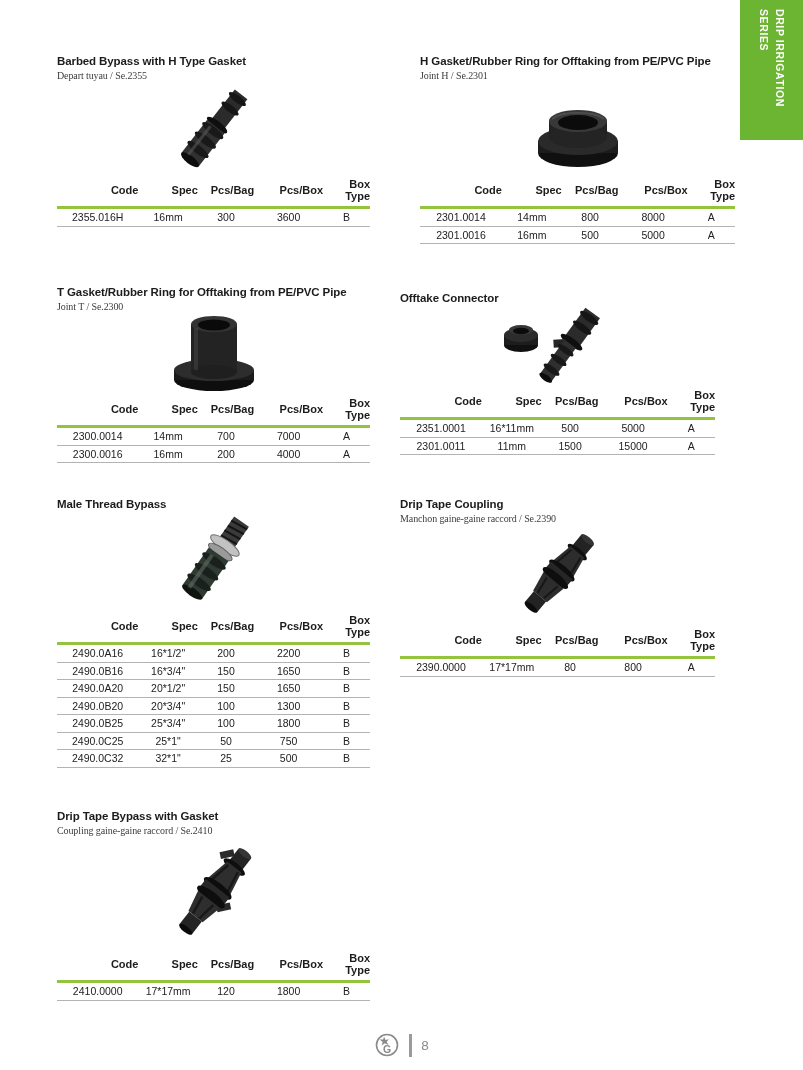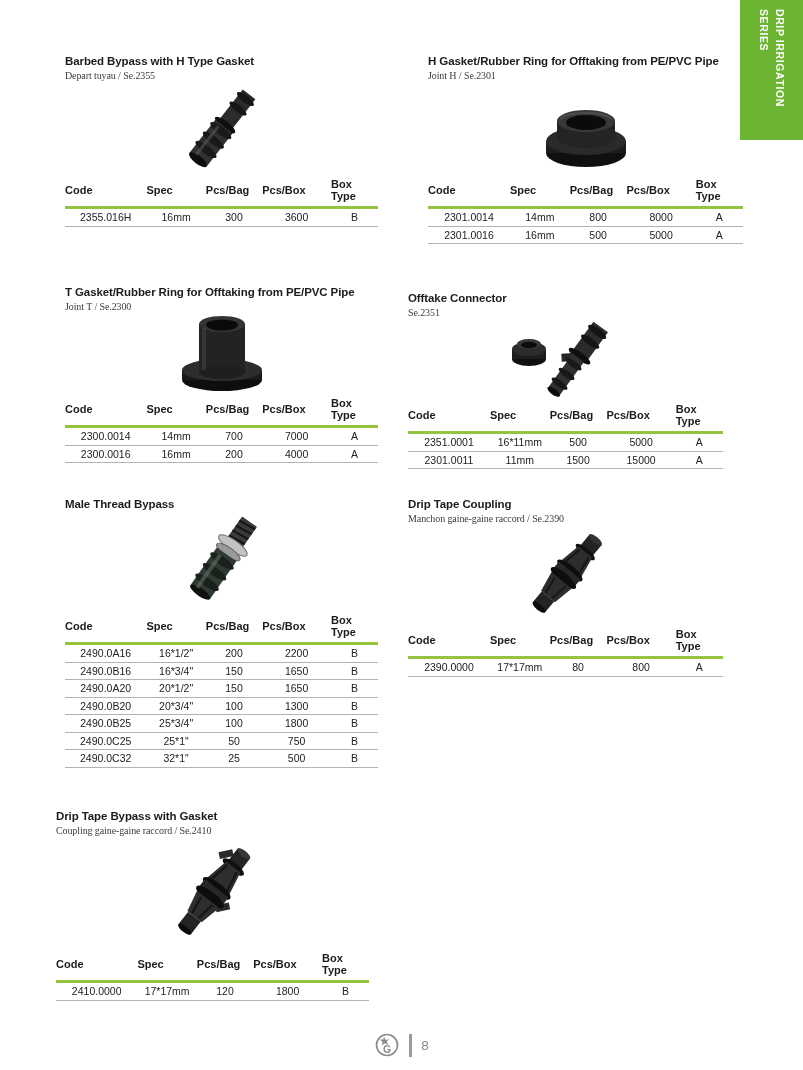--- a/index.html
+++ b/index.html
@@ -22,33 +22,33 @@
     position:absolute;top:0;right:0;width:63px;height:140px;
     background:var(--green-tab);
   }
   .side-tab .vtext{
     position:absolute;top:9px;right:15px;height:128px;
     writing-mode:vertical-rl;
     color:#ffffff;font-weight:bold;font-size:10.5px;letter-spacing:.6px;
     line-height:1.55;white-space:nowrap;
   }
   
-  .product{position:absolute;margin-left:8px;}
+  .product{position:absolute;}
   .product h3{
     font-size:11.5px;font-weight:bold;color:var(--ink);letter-spacing:-.1px;
   }
   .product .sub{
     font-size:10px;color:var(--sub);margin-top:3px;letter-spacing:-.1px;font-family:Liberation Serif, serif;
   }
   .img-wrap{
     display:flex;align-items:center;justify-content:center;
   }
   table{width:100%;border-collapse:collapse;table-layout:fixed;}
   thead th{
-    font-size:11px;font-weight:bold;color:var(--ink);text-align:left;
+    font-size:11px;font-weight:bold;color:var(--ink);text-align:right;
     padding:2px 0 4px 0;border-bottom:3px solid var(--green-rule);
   }
   tbody td{
     font-size:10.5px;color:#222;text-align:center;
     padding:2px 0 2.5px 0;border-bottom:1px solid var(--rowline);
     height:15.5px;vertical-align:middle;
   }
   col.c1{width:26%} col.c2{width:19%} col.c3{width:18%} col.c4{width:22%} col.c5{width:15%}
   
   .footer{
@@ -215,21 +215,20 @@
             <td>200</td>
             <td>4000</td>
             <td>A</td>
           </tr>
         </tbody>
     </table>
   </section>
 
   <section class="product" style="left:400px;top:292px;width:315px">
     <h3>Offtake Connector</h3>
-    <p class="sub">Se.2351</p>
     <div class="img-wrap" style="height:83px">
       <svg width="150" height="82" viewBox="0 0 150 82">
         <g>
           <ellipse cx="38" cy="40" rx="17" ry="7" fill="#101010"></ellipse>
           <rect x="21" y="30" width="34" height="10" fill="#1d1d1d"></rect>
           <ellipse cx="38" cy="30" rx="17" ry="7" fill="#2c2c2c"></ellipse>
           <ellipse cx="38" cy="25" rx="12" ry="5" fill="#383838"></ellipse>
           <ellipse cx="38" cy="26" rx="8" ry="3.2" fill="#0b0b0b"></ellipse>
         </g>
         <g transform="rotate(36 85 42)">
@@ -419,21 +418,21 @@
             <td>2390.0000</td>
             <td>17*17mm</td>
             <td>80</td>
             <td>800</td>
             <td>A</td>
           </tr>
         </tbody>
     </table>
   </section>
 
-  <section class="product" style="left:48px;top:810px;width:313px">
+  <section class="product" style="left:57px;top:810px;width:313px">
     <h3>Drip Tape Bypass with Gasket</h3>
     <p class="sub">Coupling gaine-gaine raccord / Se.2410</p>
     <div class="img-wrap" style="height:114px">
       <svg width="130" height="112" viewBox="0 0 130 112">
         <g transform="rotate(38 65 56)">
           <rect x="44" y="14" width="14" height="7" fill="#2a2a2a" transform="rotate(-50 51 17)"></rect>
           <rect x="57" y="6" width="16" height="16" fill="#242424"></rect>
           <ellipse cx="65" cy="6" rx="8" ry="3" fill="#363636"></ellipse>
           <ellipse cx="65" cy="23" rx="13" ry="4.5" fill="#0f0f0f"></ellipse>
           <polygon points="56,23 74,23 79,48 51,48" fill="#2e2e2e"></polygon>

